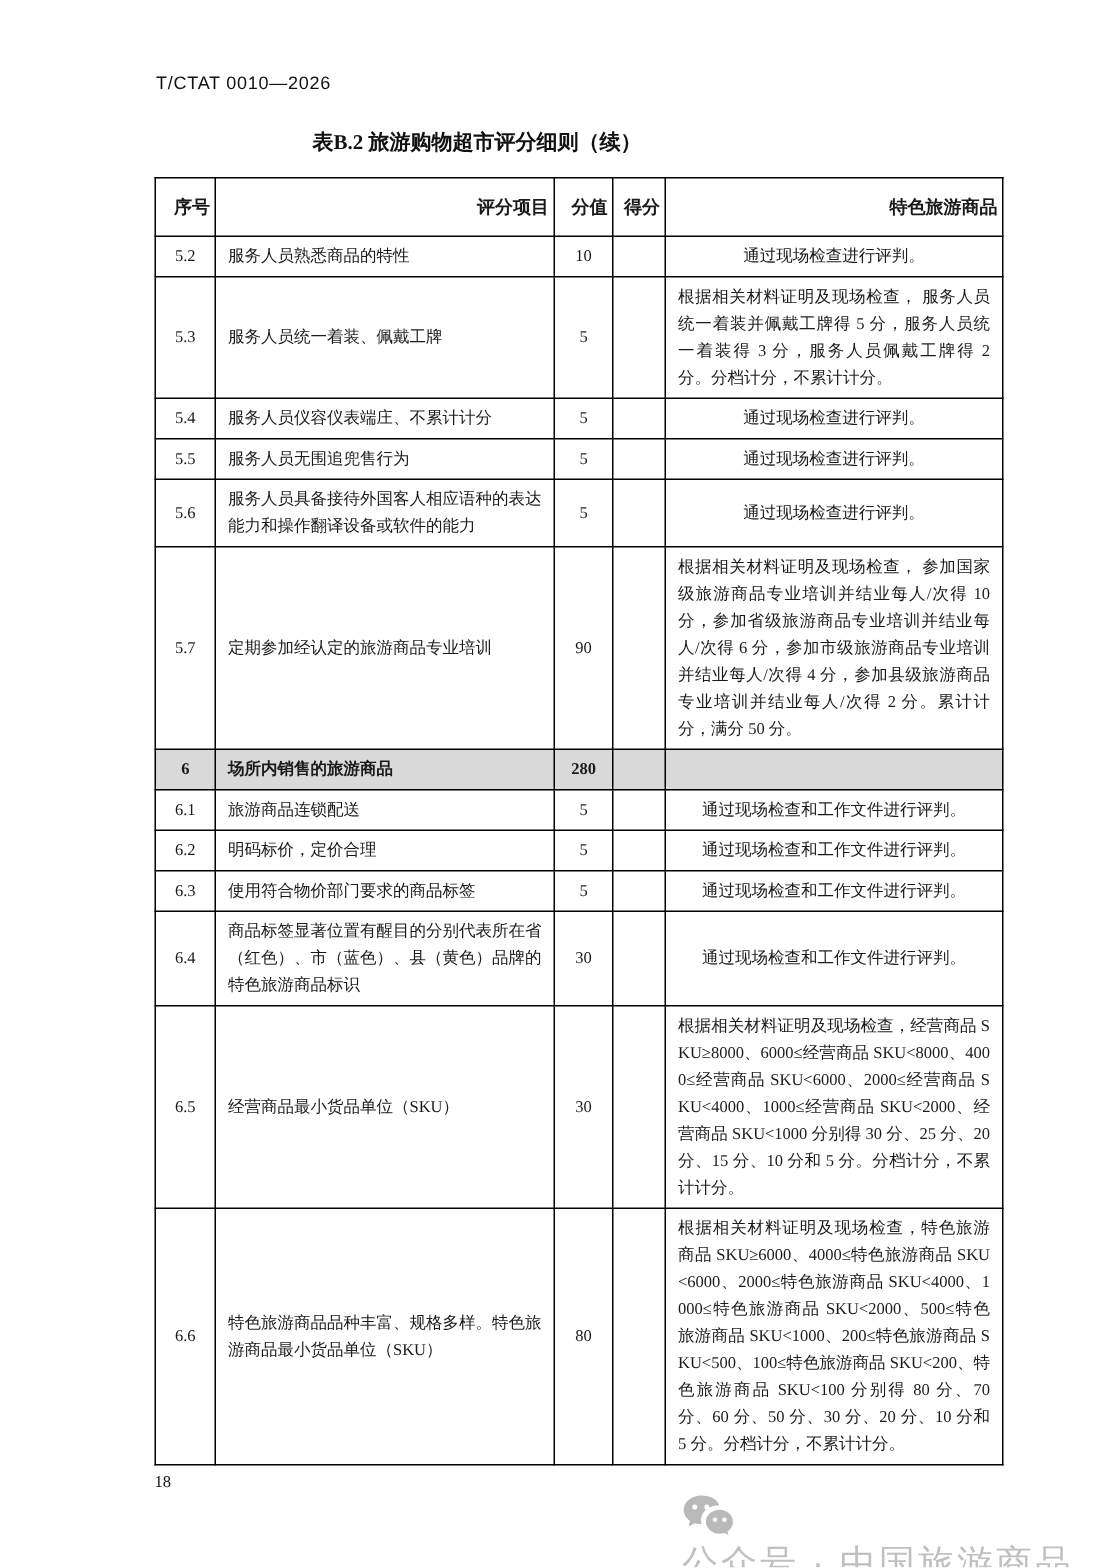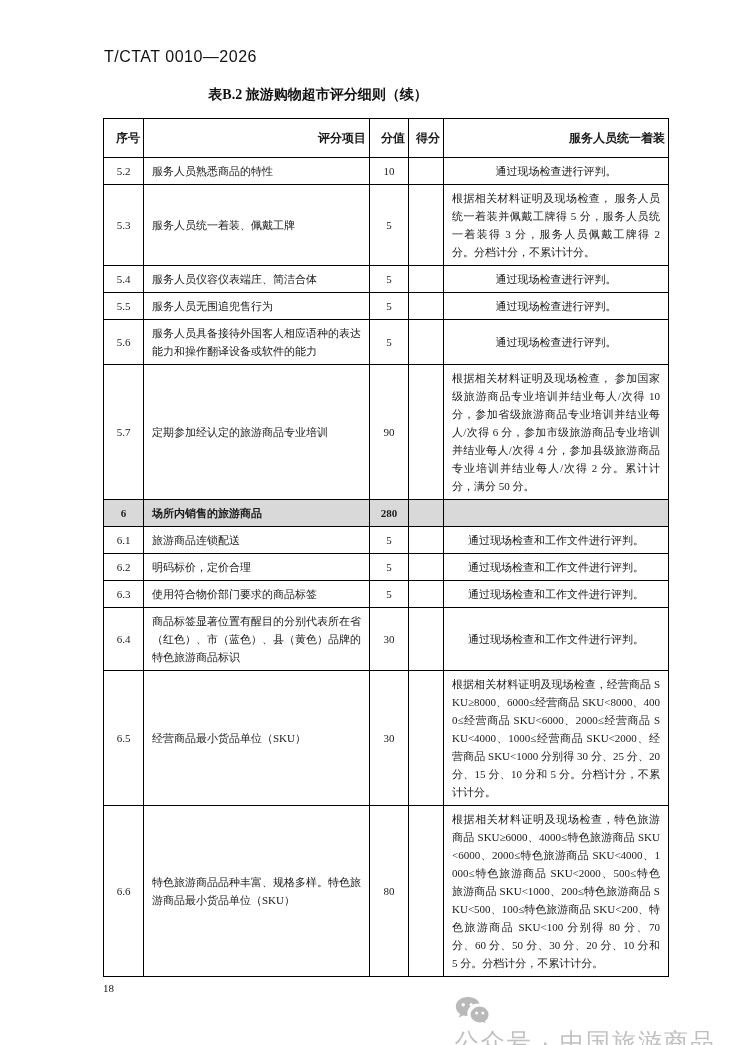--- a/index.html
+++ b/index.html
@@ -10,21 +10,21 @@
     background: #ffffff;
     overflow: hidden;
     font-family: "Liberation Serif", "DejaVu Serif", serif;
     color: #1a1a1a;
   }
   .doc-code {
     position: absolute;
     left: 104px;
     top: 48px;
     font-family: "Liberation Sans", "DejaVu Sans", sans-serif;
-    font-size: 16px;
+    font-size: 12px;
     letter-spacing: 0.5px;
     color: #111;
   }
   .table-title {
     position: absolute;
     left: 0;
     top: 86px;
     width: 636px;
     text-align: center;
     font-size: 14px;
@@ -110,41 +110,41 @@
           <col class="w-score">
           <col class="w-got">
           <col class="w-method">
       </colgroup>
       <thead>
         <tr>
           <th>序号</th>
           <th>评分项目</th>
           <th>分值</th>
           <th>得分</th>
-          <th>服务人员统一着装</th>
+          <th>特色旅游商品</th>
         </tr>
       </thead>
       <tbody>
           <tr>
             <td class="c-no">5.2</td>
             <td class="c-item">服务人员熟悉商品的特性</td>
             <td class="c-score">10</td>
             <td class="c-got"></td>
             <td class="c-method" data-align="center">通过现场检查进行评判。</td>
           </tr>
           <tr>
             <td class="c-no">5.3</td>
             <td class="c-item">服务人员统一着装、佩戴工牌</td>
             <td class="c-score">5</td>
             <td class="c-got"></td>
             <td class="c-method" data-align="left">根据相关材料证明及现场检查， 服务人员统一着装并佩戴工牌得 5 分，服务人员统一着装得 3 分，服务人员佩戴工牌得 2 分。分档计分，不累计计分。</td>
           </tr>
           <tr>
             <td class="c-no">5.4</td>
-            <td class="c-item">服务人员仪容仪表端庄、简洁合体</td>
+            <td class="c-item">服务人员仪容仪表端庄、不累计计分</td>
             <td class="c-score">5</td>
             <td class="c-got"></td>
             <td class="c-method" data-align="center">通过现场检查进行评判。</td>
           </tr>
           <tr>
             <td class="c-no">5.5</td>
             <td class="c-item">服务人员无围追兜售行为</td>
             <td class="c-score">5</td>
             <td class="c-got"></td>
             <td class="c-method" data-align="center">通过现场检查进行评判。</td>

